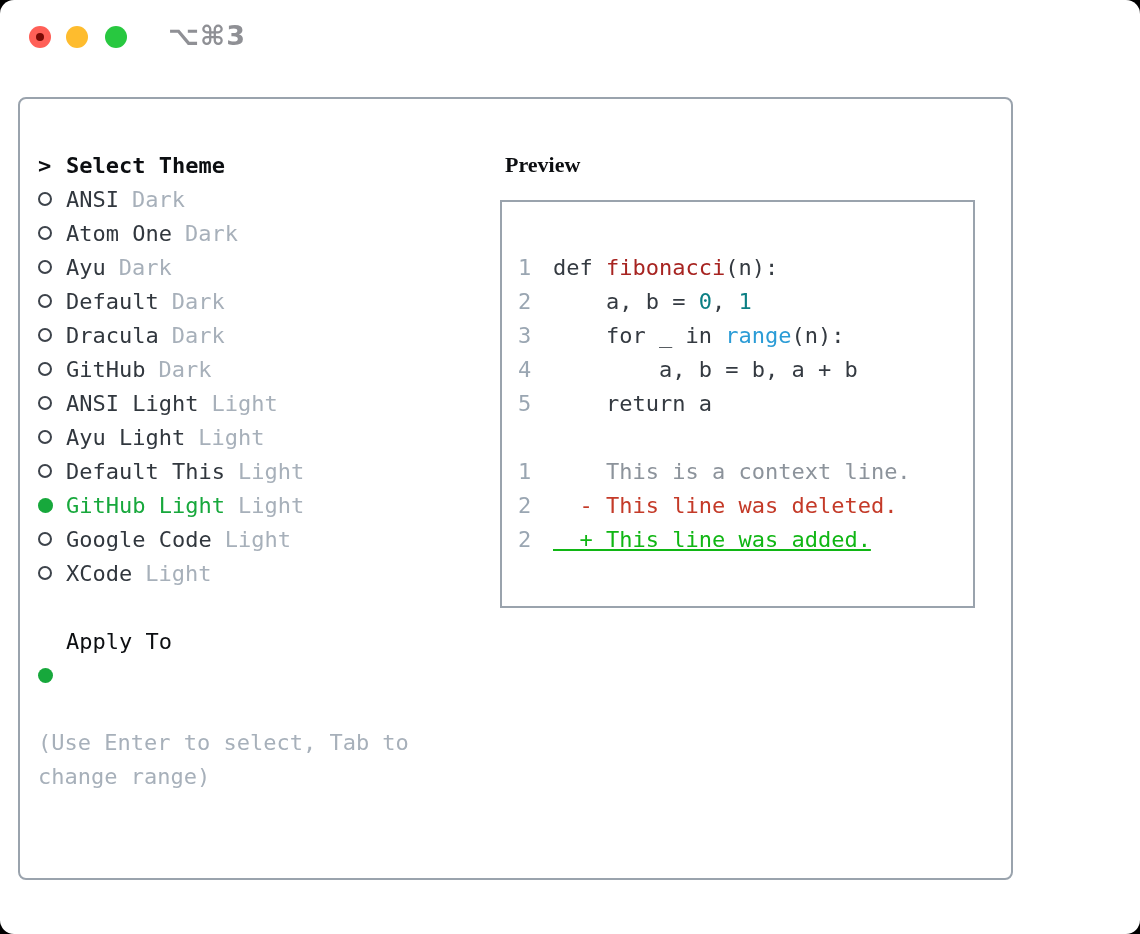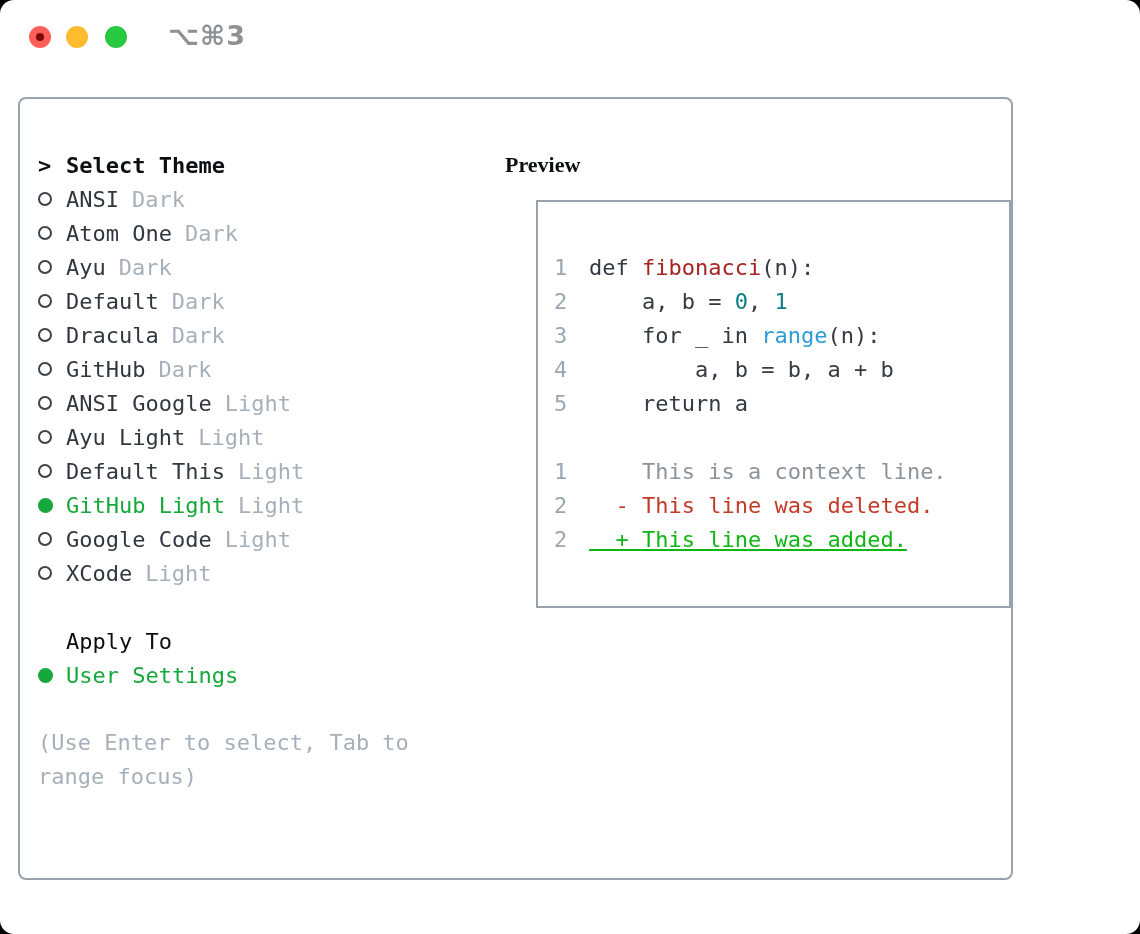--- a/index.html
+++ b/index.html
@@ -39,21 +39,21 @@
   .row.sel .name { color:var(--c-selected,#17a83c); }
   .row.section-label .name { color:var(--c-header,#15181c); }
   .sp { height:34px; }
   .help { font-size:22px; line-height:34px; color:var(--c-muted,#a7b0ba); white-space:pre; }
   
   .pv-hdr {
     position:absolute; left:485px; top:49px; height:34px; line-height:34px;
     font-size:22px; font-weight:700; color:var(--c-header,#0b0d10);font-family:Liberation Serif, serif;
   }
   .pv-box {
-    position:absolute; left:516px; top:101px; width:475px; height:408px;
+    position:absolute; left:480px; top:101px; width:475px; height:408px;
     border:2px solid var(--c-border,#9aa3ad); background:#fff;
     padding:49px 0 0 16px; font-size:22px; line-height:34px; white-space:pre;
     color:var(--c-plain,#343a41); overflow:hidden;
   }
   .cline { height:34px; }
   .ln { display:inline-block; width:35px; color:var(--c-linenum,#9aa6b2); }
   .sg-plain   { color:var(--c-plain,#343a41); }
   .sg-func    { color:var(--c-func,#a72421); }
   .sg-num     { color:var(--c-num,#0c7f84); }
   .sg-builtin { color:var(--c-builtin,#2b9cd6); }
@@ -120,21 +120,21 @@
           <span class="marker">
             <span class="radio"></span>
           </span>
           <span class="name">GitHub</span>
           <span class="tag">Dark</span>
         </div>
         <div class="row">
           <span class="marker">
             <span class="radio"></span>
           </span>
-          <span class="name">ANSI Google</span>
+          <span class="name">ANSI Light</span>
           <span class="tag">Light</span>
         </div>
         <div class="row">
           <span class="marker">
             <span class="radio"></span>
           </span>
           <span class="name">Ayu Light</span>
           <span class="tag">Light</span>
         </div>
         <div class="row">
@@ -167,23 +167,22 @@
         </div>
         <div class="sp"></div>
         <div class="row section-label">
           <span class="marker"></span>
           <span class="name">Apply To</span>
         </div>
         <div class="row sel">
           <span class="marker">
             <span class="radio sel"></span>
           </span>
-          <span class="name">User Settings</span>
         </div>
         <div class="sp"></div>
         <div class="help">(Use Enter to select, Tab to</div>
-        <div class="help">range focus)</div>
+        <div class="help">change range)</div>
       </div>
     <div class="pv-hdr">Preview</div>
     <div class="pv-box" id="pv-box"><div class="cline"><span class="ln">1</span><span class="sg-plain">def </span><span class="sg-func">fibonacci</span><span class="sg-plain">(n):</span></div><div class="cline"><span class="ln">2</span><span class="sg-plain">    a, b = </span><span class="sg-num">0</span><span class="sg-plain">, </span><span class="sg-num">1</span></div><div class="cline"><span class="ln">3</span><span class="sg-plain">    for _ in </span><span class="sg-builtin">range</span><span class="sg-plain">(n):</span></div><div class="cline"><span class="ln">4</span><span class="sg-plain">        a, b = b, a + b</span></div><div class="cline"><span class="ln">5</span><span class="sg-plain">    return a</span></div><div class="cline"></div><div class="cline"><span class="ln">1</span><span class="d-context">    This is a context line.</span></div><div class="cline"><span class="ln">2</span><span class="d-deleted">  - This line was deleted.</span></div><div class="cline"><span class="ln">2</span><span class="d-added">  + This line was added.</span></div></div>
   </div>
 
 </div>
 
 </body></html>

